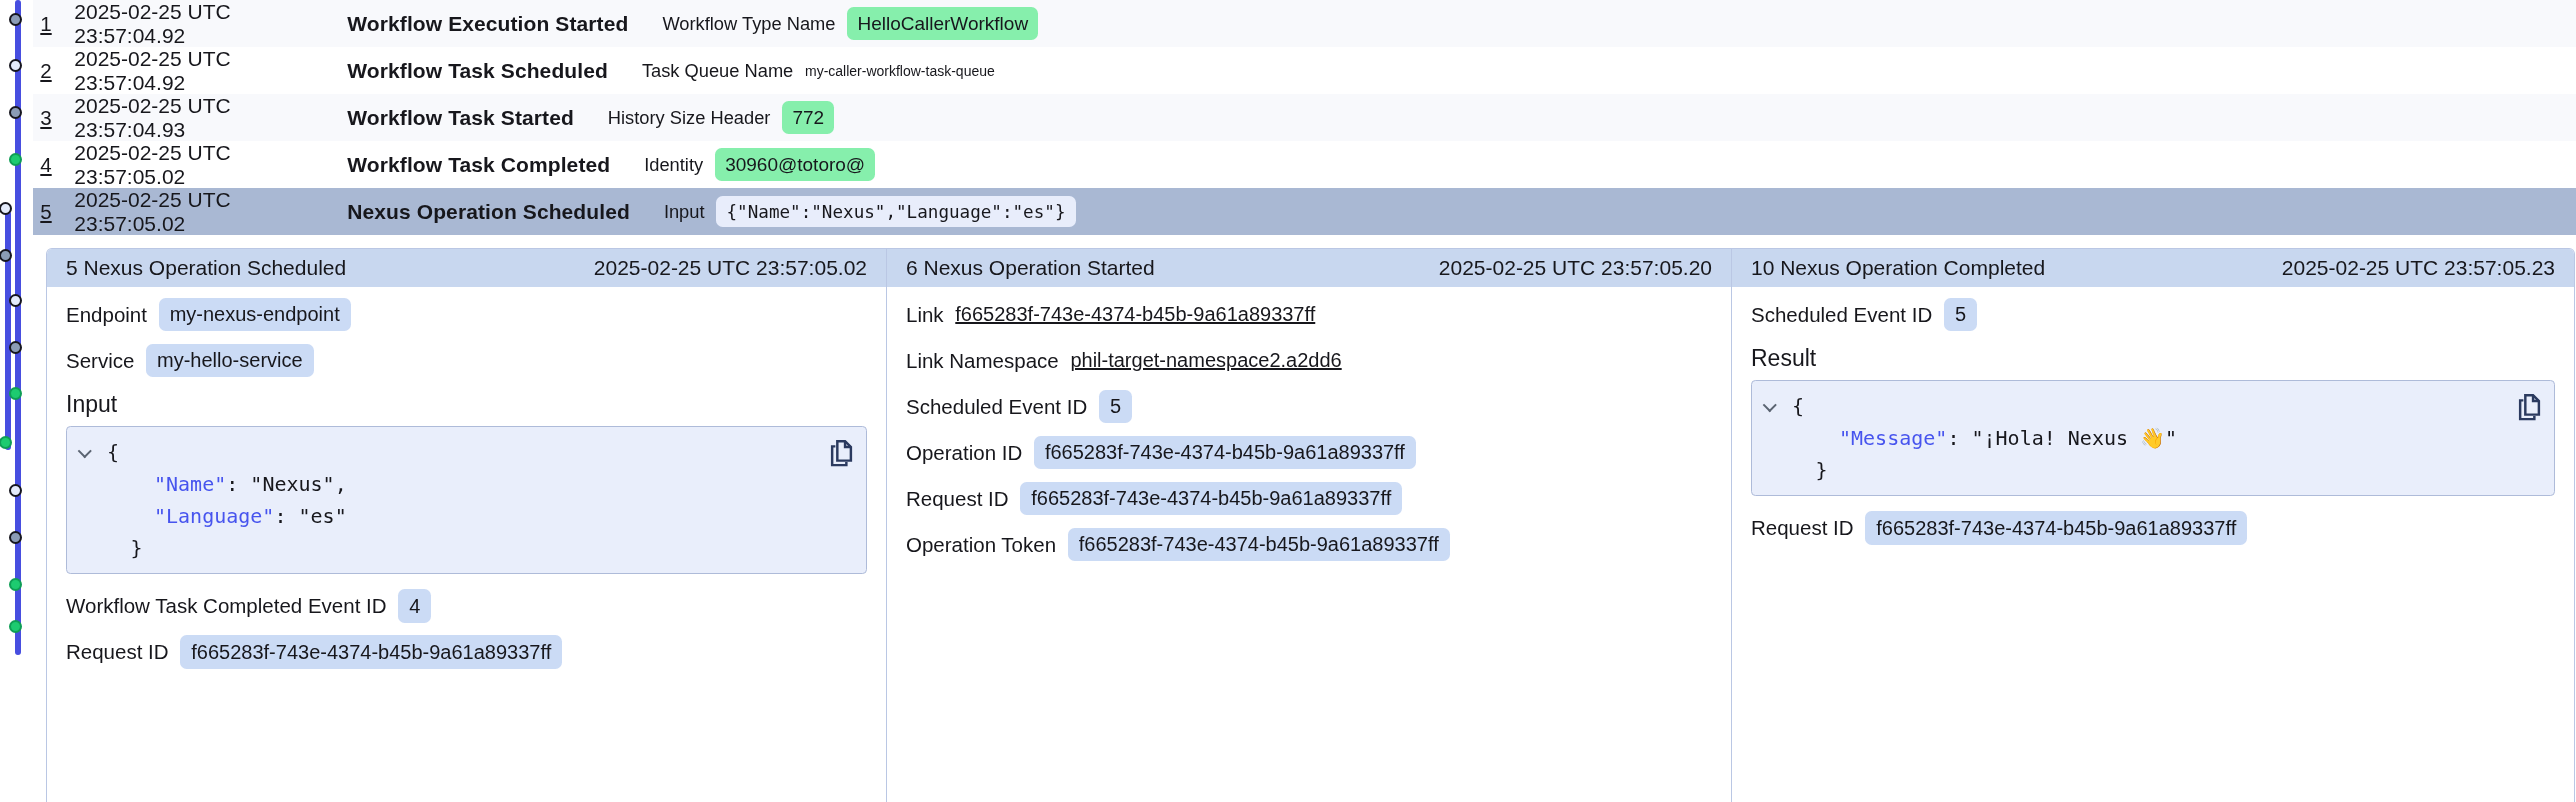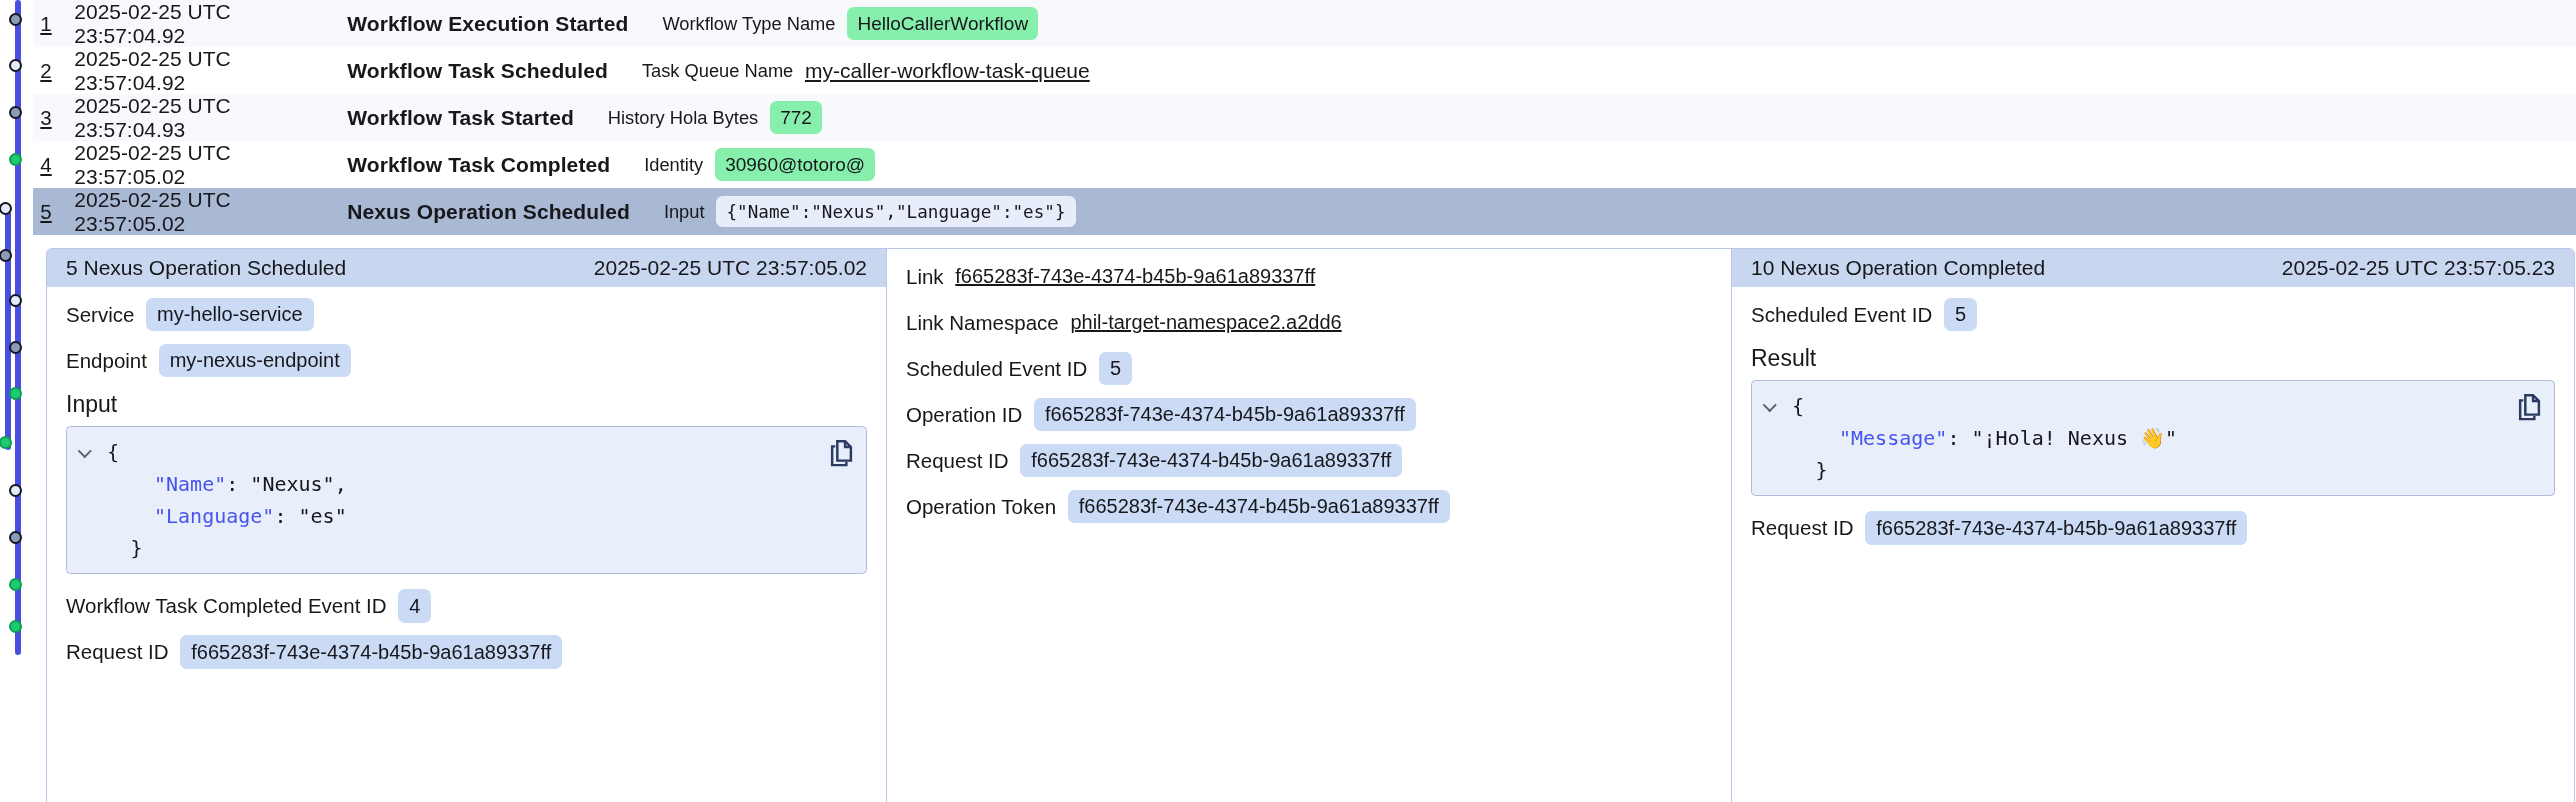--- a/index.html
+++ b/index.html
@@ -24,21 +24,21 @@
   .row.alt { background:#f8f9fc; }
   .row.selected { background:#a9b8d3; }
   .num { width:34px; font-size:20.5px; color:#17171c; text-decoration:underline; cursor:pointer; }
   .time { width:273px; font-size:21px; }
   .ename { font-size:21px; font-weight:bold; letter-spacing:0.1px; }
   .alabel { margin-left:34px; font-size:18.3px; }
   .pill { display:inline-block; background:#86efac; border-radius:6.6px;
           padding:5.1px 10.3px; font-size:19px; margin-left:11.7px; white-space:nowrap; }
   .pill.mono { font-family:"DejaVu Sans Mono", monospace; font-size:17.6px; }
   .row.selected .pill { background:#e8edfb; }
-  .vlink { margin-left:11.7px; font-size:21px; text-decoration:underline; cursor:pointer; white-space:nowrap; }
+  .vlink { margin-left:11.7px; font-size:14px; cursor:pointer; white-space:nowrap; }
 
   
   .details { position:absolute; left:46px; top:248px; width:2529px; height:668px;
              border:1.5px solid #bac7e4; border-bottom:none; border-radius:5.9px 5.9px 0 0;
              display:grid; grid-template-columns:839px 845px 1fr; background:#fff; overflow:hidden; }
   .panel { overflow:hidden; }
   .panel + .panel { border-left:1.5px solid #bac7e4; }
   .panel-head { height:38px; background:#c8d7ef; display:flex; align-items:center;
                 justify-content:space-between; padding:0 19px; }
   .ph-title { font-size:21px; font-weight:500; }
@@ -103,21 +103,21 @@
     <span class="time">2025-02-25 UTC 23:57:04.92</span>
     <span class="ename">Workflow Task Scheduled</span>
     <span class="alabel">Task Queue Name</span>
     <a class="vlink">my-caller-workflow-task-queue</a>
   </div>
 
   <div class="row alt">
     <a class="num">3</a>
     <span class="time">2025-02-25 UTC 23:57:04.93</span>
     <span class="ename">Workflow Task Started</span>
-    <span class="alabel">History Hola Bytes</span>
+    <span class="alabel">History Size Header</span>
     <span class="pill">772</span>
   </div>
 
   <div class="row">
     <a class="num">4</a>
     <span class="time">2025-02-25 UTC 23:57:05.02</span>
     <span class="ename">Workflow Task Completed</span>
     <span class="alabel">Identity</span>
     <span class="pill">30960@totoro@</span>
   </div>
@@ -134,26 +134,26 @@
 
 <div class="details">
 
   <section class="panel">
     <header class="panel-head">
       <span class="ph-title">5 Nexus Operation Scheduled</span>
       <span class="ph-time">2025-02-25 UTC 23:57:05.02</span>
     </header>
     <div class="panel-body">
       <div class="field">
+        <span class="flabel">Endpoint</span>
+        <span class="fpill">my-nexus-endpoint</span>
+      </div>
+      <div class="field">
         <span class="flabel">Service</span>
         <span class="fpill">my-hello-service</span>
-      </div>
-      <div class="field">
-        <span class="flabel">Endpoint</span>
-        <span class="fpill">my-nexus-endpoint</span>
       </div>
       <div class="sec-label">Input</div>
       <div class="codeblock">
         <span class="chev"></span>
         <div class="code">
           <div class="cl"><span>{</span></div>
           <div class="cl ind2"><span class="jk">"Name"</span><span>: </span><span>"Nexus",</span></div>
           <div class="cl ind2"><span class="jk">"Language"</span><span>: </span><span>"es"</span></div>
           <div class="cl ind1"><span>}</span></div>
         </div>
@@ -170,20 +170,24 @@
         <span class="fpill">4</span>
       </div>
       <div class="field">
         <span class="flabel">Request ID</span>
         <span class="fpill">f665283f-743e-4374-b45b-9a61a89337ff</span>
       </div>
     </div>
   </section>
 
   <section class="panel">
+    <header class="panel-head">
+      <span class="ph-title">6 Nexus Operation Started</span>
+      <span class="ph-time">2025-02-25 UTC 23:57:05.20</span>
+    </header>
     <div class="panel-body">
       <div class="field">
         <span class="flabel">Link</span>
         <a class="flink">f665283f-743e-4374-b45b-9a61a89337ff</a>
       </div>
       <div class="field">
         <span class="flabel">Link Namespace</span>
         <a class="flink">phil-target-namespace2.a2dd6</a>
       </div>
       <div class="field">

